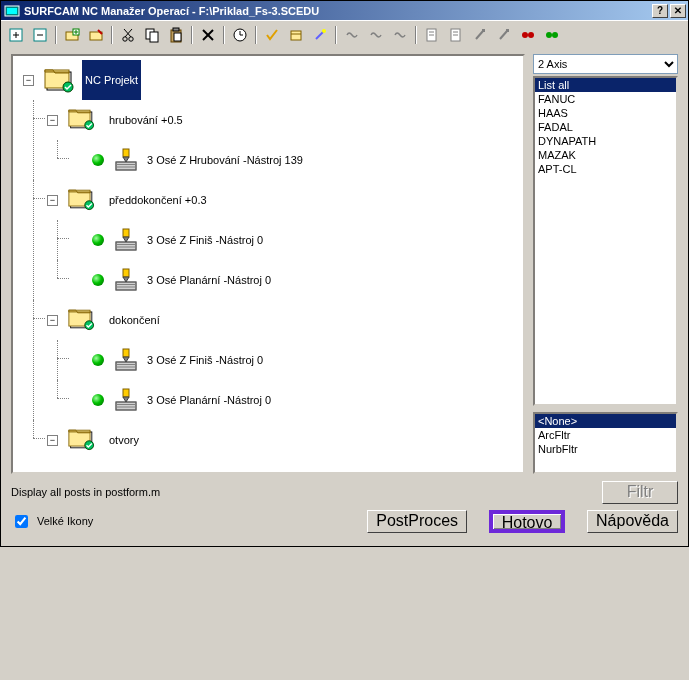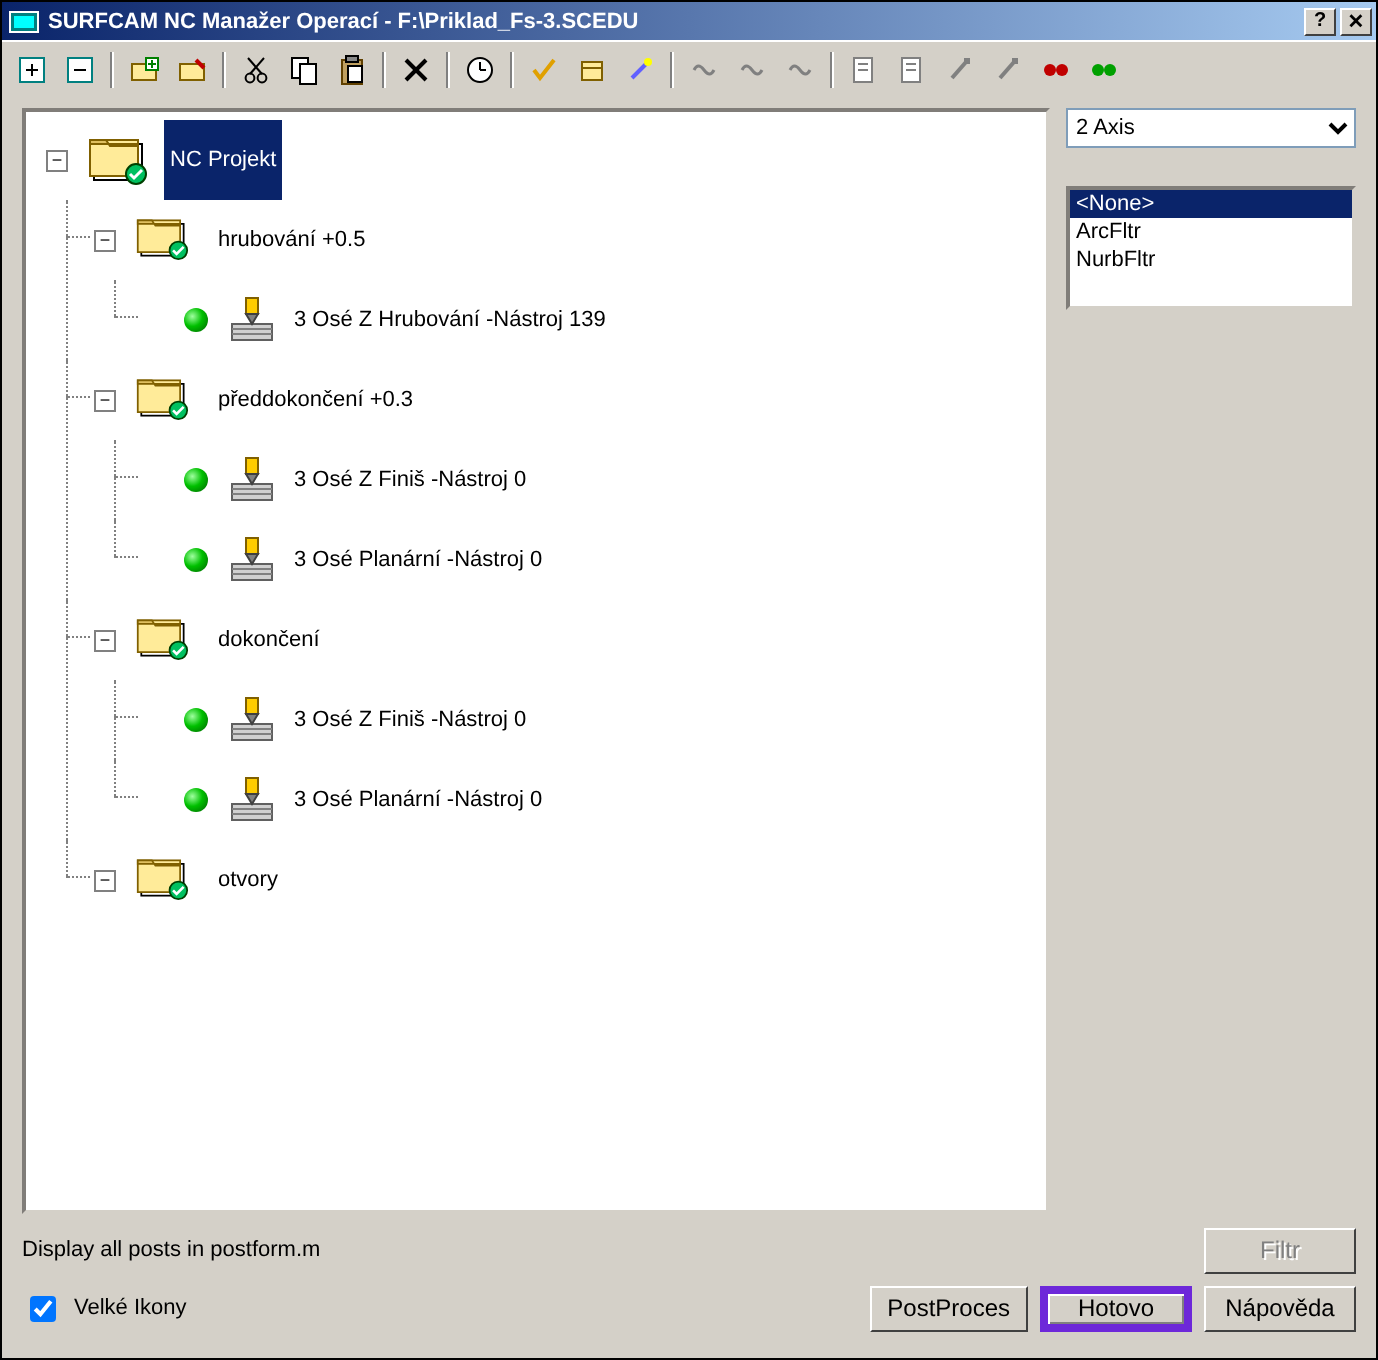--- a/index.html
+++ b/index.html
@@ -7,21 +7,21 @@
     margin: 0;
     font-family: "Tahoma", "MS Sans Serif", sans-serif;
     font-size: 11px;
     background: #d4d0c8;
     width: 689px;
     height: 680px;
     overflow: hidden;
   }
   .window {
     width: 689px;
-    height: 680px;
+    height: 547px;
     border: 1px solid #000;
     background: #d4d0c8;
     display: flex;
     flex-direction: column;
   }
   .titlebar {
     height: 19px;
     background: linear-gradient(to right, #0a246a, #a6caf0);
     display: flex;
     align-items: center;
@@ -101,21 +101,21 @@
     display: flex;
     flex-direction: column;
   }
   .axis-select {
     width: 100%;
     font-size: 11px;
     font-family: inherit;
     background: #fff;
     height: 20px;
     border: 1px solid #7f9db9;
-    margin-bottom: 13px;
+    margin-bottom: 2px;
   }
   .listbox {
     flex: 1;
     background: #fff;
     border: 2px inset #d4d0c8;
     overflow: auto;
   }
   .listbox-item {
     padding: 1px 3px;
     white-space: nowrap;
@@ -204,21 +204,21 @@
     margin-top: 4px;
   }
   .status-text { flex: 1; }
   .btn {
     min-width: 76px;
     height: 23px;
     background: #d4d0c8;
     border: 1px solid;
     border-color: #fff #404040 #404040 #fff;
     font-family: inherit;
-    font-size: 12px;
+    font-size: 16px;
     padding: 0 8px;
   }
   .btn.default {
     border: 4px solid #6d28d9;
     box-shadow: inset 1px 1px 0 #fff, inset -1px -1px 0 #808080;
   }
   .btn[disabled] {
     color: #808080;
     text-shadow: 1px 1px 0 #fff;
   }
@@ -227,21 +227,21 @@
     align-items: center;
     height: 30px;
   }
   .checkbox-wrap {
     display: flex;
     align-items: center;
     gap: 6px;
     flex: 1;
   }
   .checkbox-wrap input { width: 13px; height: 13px; }
-  .btn-row { display: flex; gap: 6px; }
+  .btn-row { display: flex; gap: 22px; }
 
 </style>
 </head>
 <body>
 
 <div class="window">
 
   <div class="titlebar">
     <span class="titlebar-icon">
       <svg viewBox="0 0 16 16" width="16" height="16">
@@ -548,20 +548,29 @@
       </div>
                 </li>
               </ul>
             </li>
           </ul>
         </div>
       <div class="right-col">
         <select class="axis-select">
           <option>2 Axis</option>
         </select>
+        <div class="listbox" id="postlist">
+            <div class="listbox-item selected">List all</div>
+            <div class="listbox-item">FANUC</div>
+            <div class="listbox-item">HAAS</div>
+            <div class="listbox-item">FADAL</div>
+            <div class="listbox-item">DYNAPATH</div>
+            <div class="listbox-item">MAZAK</div>
+            <div class="listbox-item">APT-CL</div>
+          </div>
         <div class="listbox2" id="filterlist">
             <div class="listbox-item selected">&lt;None&gt;</div>
             <div class="listbox-item">ArcFltr</div>
             <div class="listbox-item">NurbFltr</div>
           </div>
       </div>
     </div>
 
     <div class="status-row">
       <span class="status-text">Display all posts in postform.m</span>

